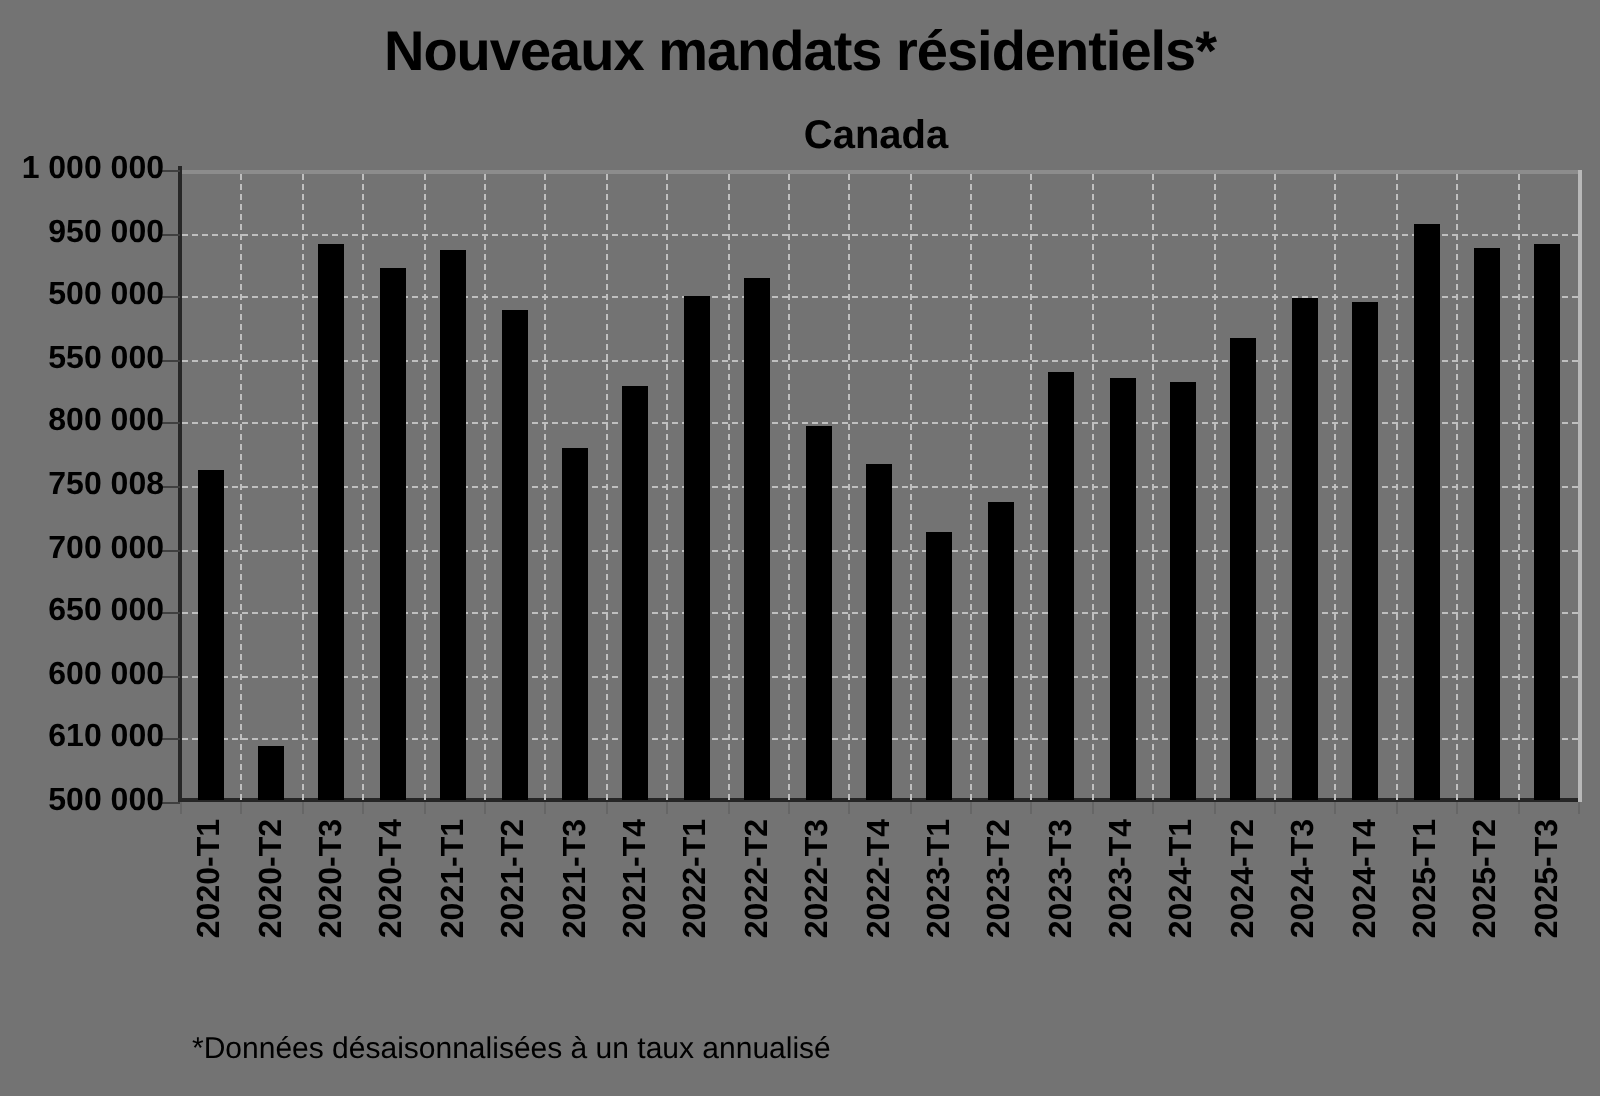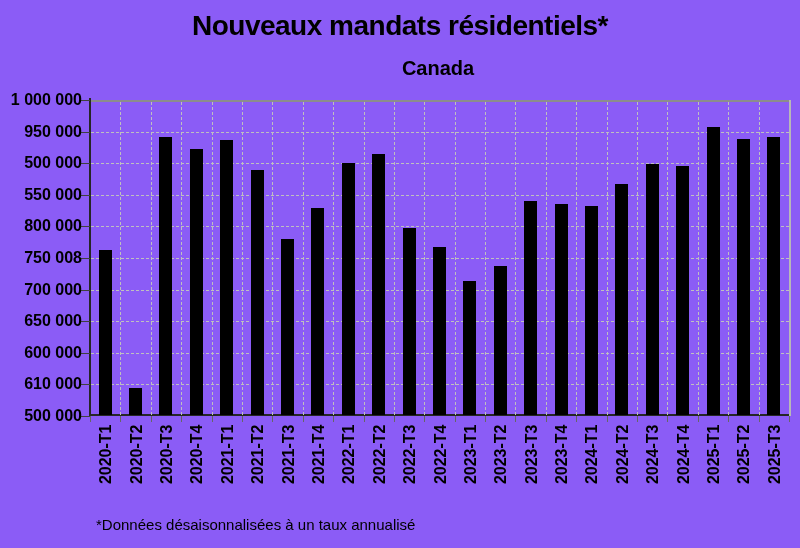--- a/index.html
+++ b/index.html
@@ -1,21 +1,21 @@
 <!DOCTYPE html>
 <html><head>
 <meta charset="utf-8">
 <style>
   * { margin: 0; padding: 0; box-sizing: border-box; }
   html, body { background: #ffffff; }
   .page {
     position: relative;
     width: 800px;
     height: 548px;
-    background: #8b5cf6;
+    background: #737373;
     font-family: "Liberation Sans", sans-serif;
     color: #000000;
     overflow: hidden;
   }
   .chart-title {
     position: absolute;
     top: 10px; left: 0; width: 800px;
     text-align: center;
     font-size: 28px;
     font-weight: bold;
@@ -24,21 +24,21 @@
   .chart-subtitle {
     position: absolute;
     top: 57px; left: 0; width: 800px;
     text-align: center;
     font-size: 20px;
     font-weight: bold;
     margin-left: 38px;
   }
   .plot {
     position: absolute;
-    left: 90px; top: 100px;
+    left: 90px; top: 85px;
     width: 699px; height: 316px;
   }
   .plot .border-top   { position: absolute; left: 0; right: -2px; top: 0; height: 2px; background: #8c8c8c; }
   .plot .border-right { position: absolute; right: -2px; top: 0; bottom: 0; width: 2px; background: #b8b8b8; }
   .plot .axis-left    { position: absolute; left: -1px; top: -2px; bottom: 0; width: 2px; background: #262626; }
   .plot .axis-bottom  { position: absolute; left: -1px; right: 0; bottom: 0; height: 2px; background: #262626; }
   .ygrid {
     position: absolute; left: 1px; right: 0;
     border-top: 1px dashed #bfbfbf;
     height: 0;

